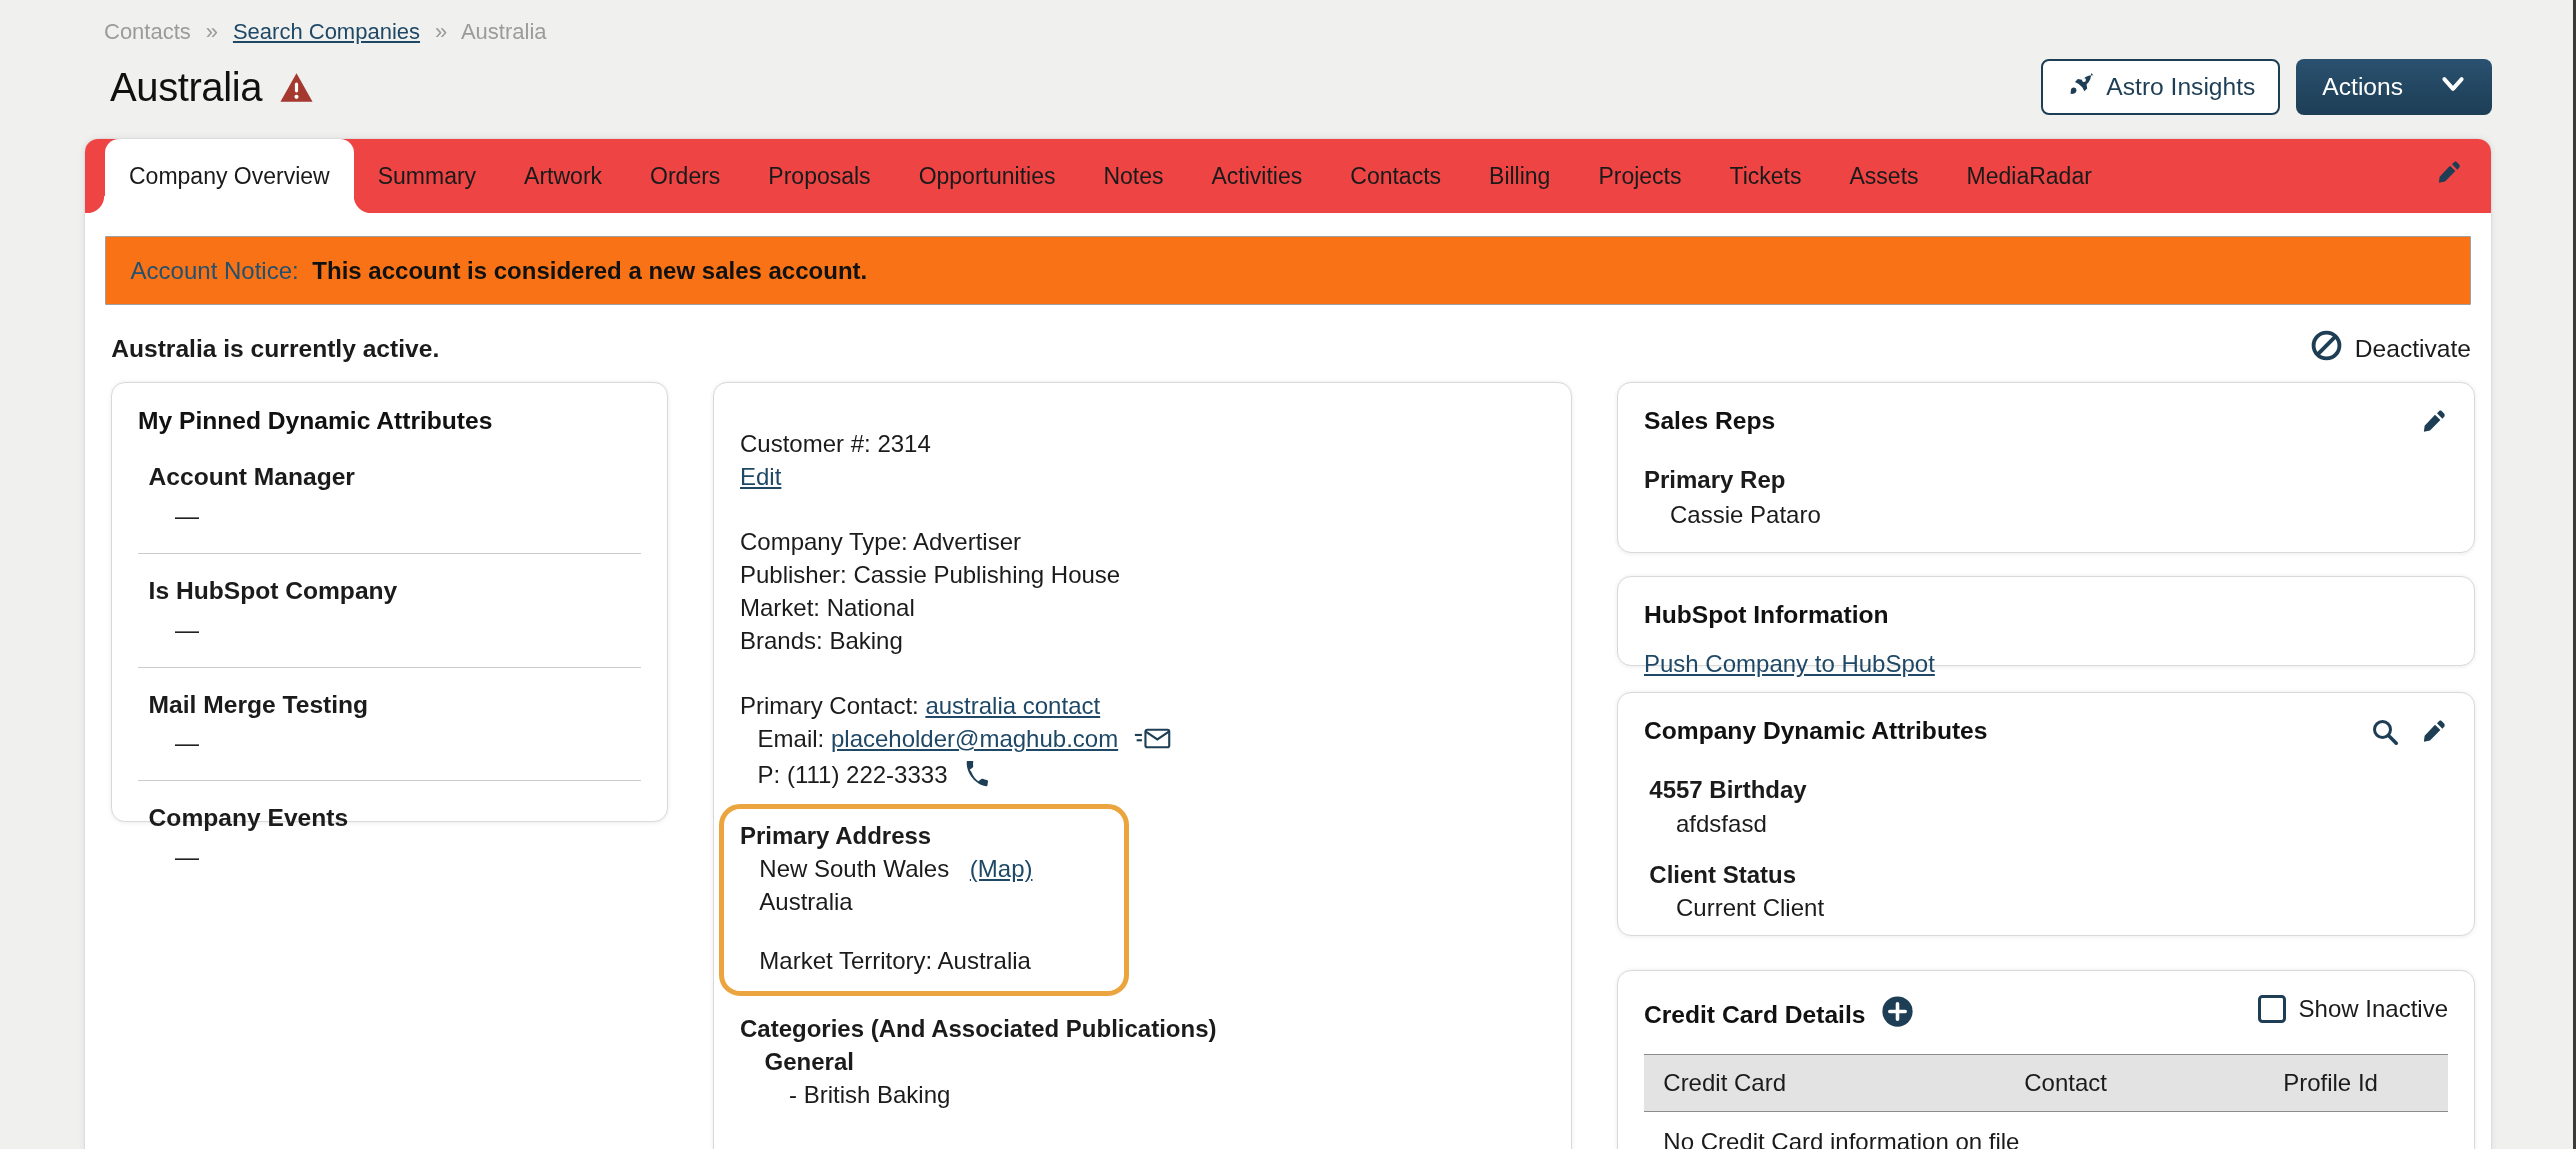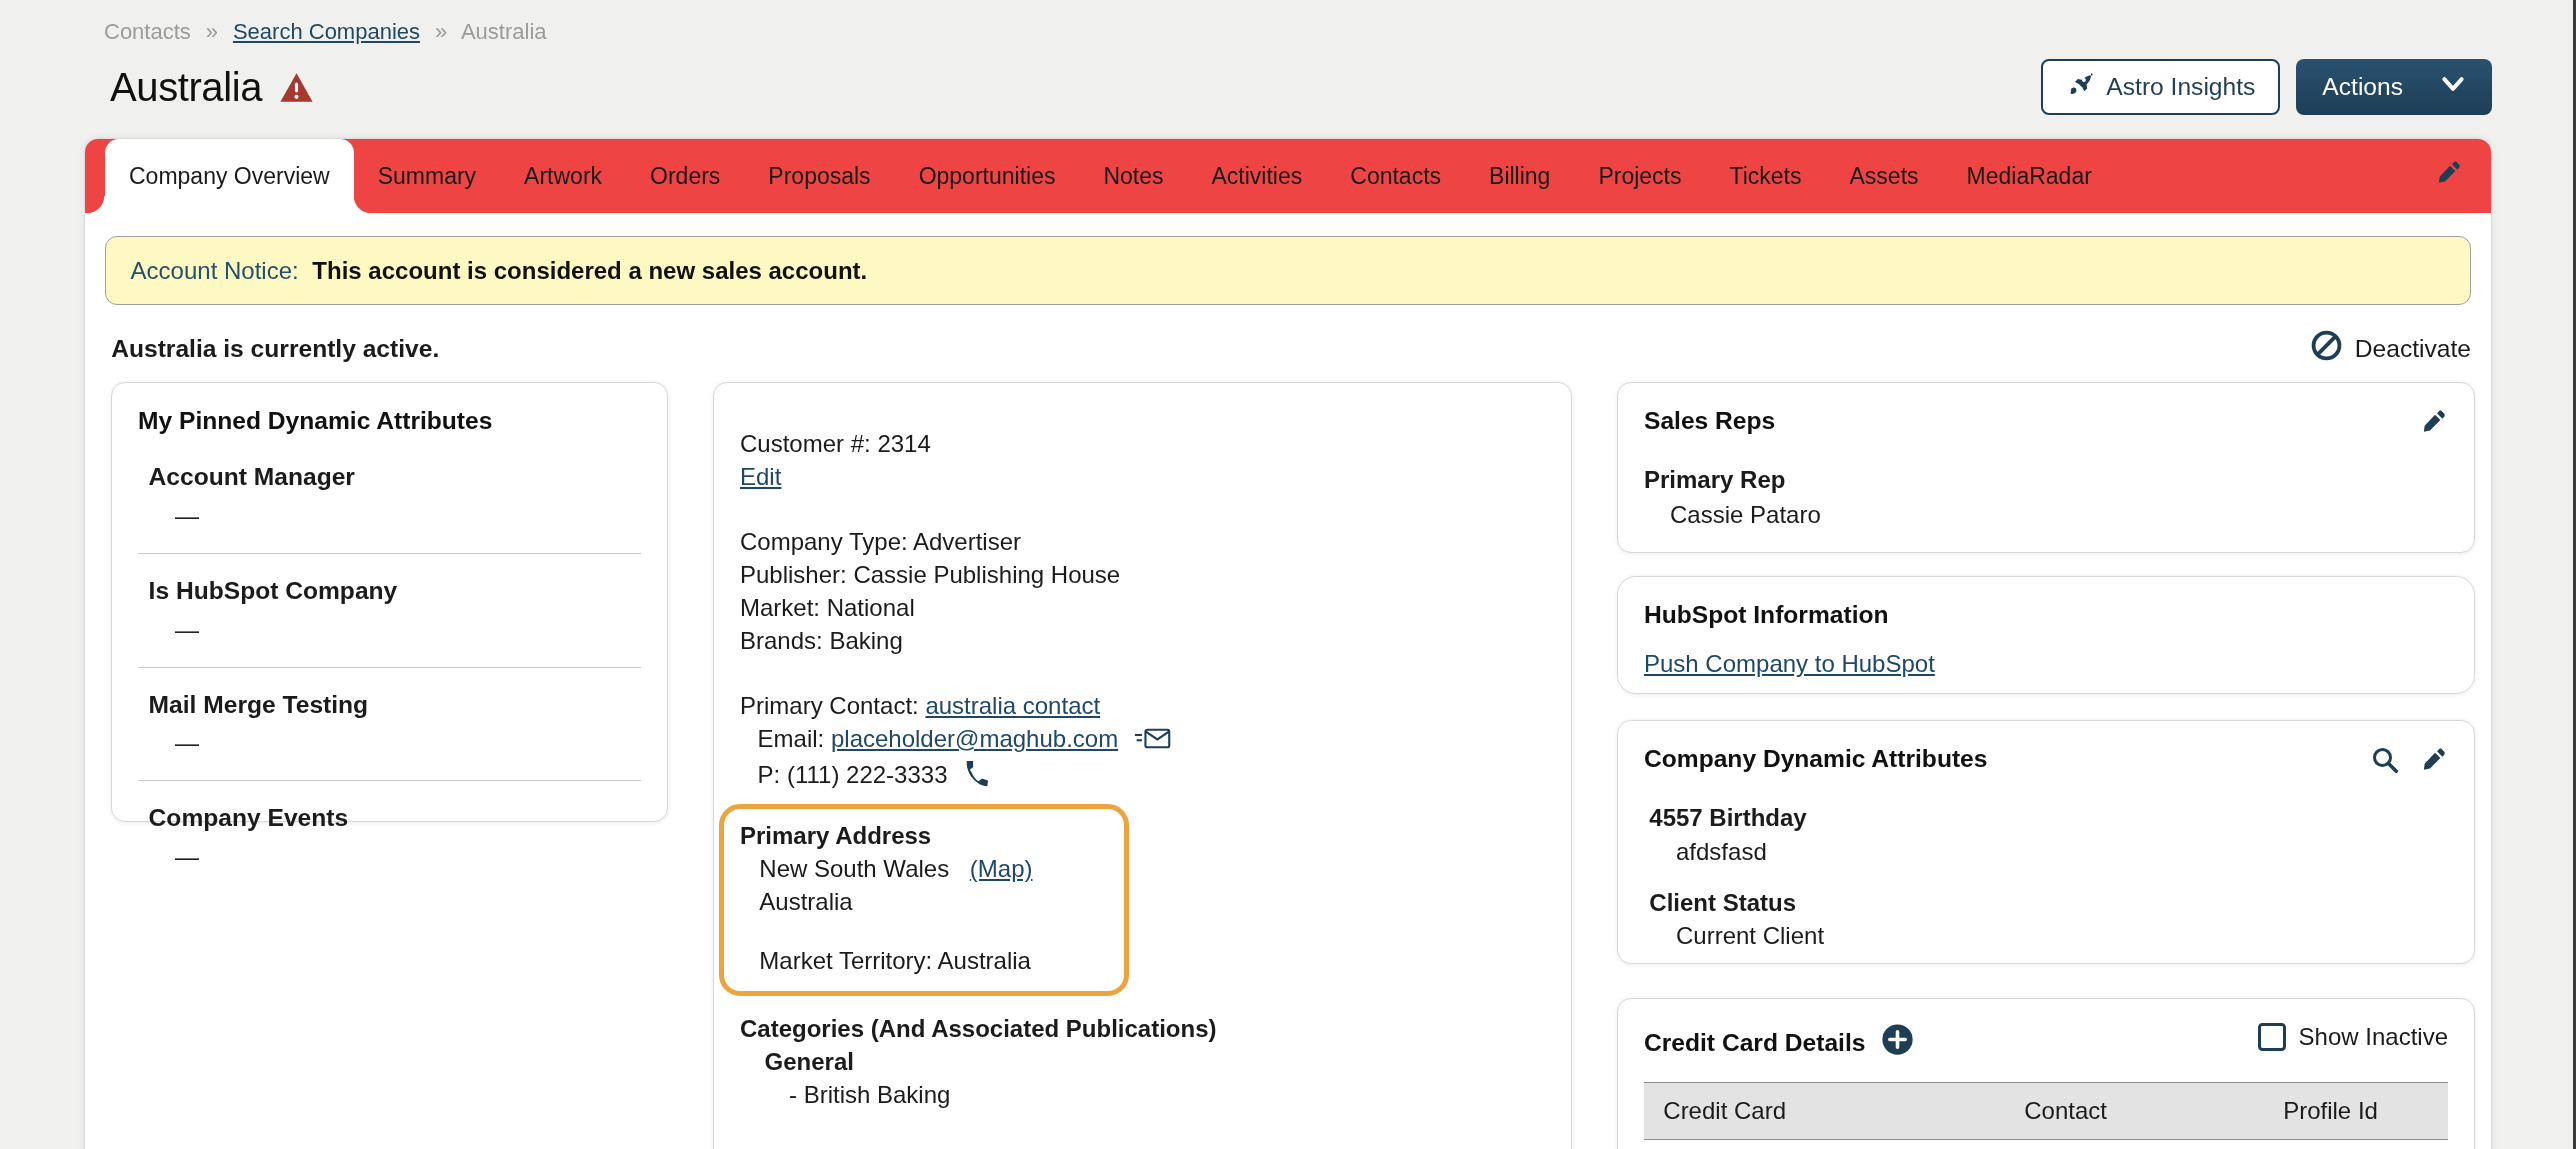--- a/index.html
+++ b/index.html
@@ -39,21 +39,21 @@
               padding:0 26px 0 20px; position:relative; }
   .tab { display:flex; align-items:center; padding:0 24px; font-size:23px; color:#1a1a1a; cursor:pointer; white-space:nowrap; }
   .tab.active { background:#fff; border-radius:14px 14px 0 0; position:relative; }
   .tab.active::before { content:""; position:absolute; left:-17.6px; bottom:0; width:17.6px; height:17.6px;
               background:radial-gradient(circle at 0 0, rgba(0,0,0,0) 16.7px, #fff 17.6px); }
   .tab.active::after { content:""; position:absolute; right:-17.6px; bottom:0; width:17.6px; height:17.6px;
               background:radial-gradient(circle at 100% 0, rgba(0,0,0,0) 16.7px, #fff 17.6px); }
   .tabstrip-edit { position:absolute; right:28px; top:50%; transform:translateY(-50%); color:#1d3e55; cursor:pointer; }
 
   
-  .notice { margin:23px 20px 0 20px; background:#fef9c3; border:0.9px solid #a0a0a0; border-radius:12px;
+  .notice { margin:23px 20px 0 20px; background:#f97316; border:0.9px solid #a0a0a0; border-radius:1px;
             padding:19.3px 24.6px; font-size:24px; }
   .notice-label { color:#23506d; }
   .notice-text { color:#111; font-weight:600; margin-left:7px; }
 
   
   .status-row { margin:24.6px 20px 0 20px; display:flex; justify-content:space-between; align-items:center; }
   .status-text { font-weight:700; font-size:24.6px; margin-left:6.2px; }
   .deactivate { display:flex; align-items:center; gap:12.3px; cursor:pointer; font-size:24.6px; color:#1b1b1b; }
   .deactivate svg { color:#1d3e55; }
 
@@ -86,21 +86,21 @@
   .addr-box { border:5.3px solid #eba43e; border-radius:21px; margin:8.8px 0 16px -21px; padding:10.6px 17.6px 14px 16px; width:410px; }
   .addr-heading { font-weight:700; line-height:33px; }
   .addr-line { margin-left:19.3px; line-height:33px; }
   .addr-gap { height:26px; }
   .cat-heading { font-weight:700; line-height:33px; }
   .cat-group { font-weight:700; margin-left:24.6px; line-height:33px; }
   .cat-item { margin-left:49px; line-height:33px; }
 
   
   .card-sales { height:171px; }
-  .card-hubspot { height:118px; margin-top:23px;border-radius:19px; }
+  .card-hubspot { height:90px; margin-top:23px; }
   .card-dynamic { height:244px; margin-top:26px; }
   .card-credit { margin-top:34px; padding-bottom:16px; }
   .sub-label { font-weight:700; font-size:24px; margin-top:23px; }
   .sub-value { margin:7px 0 0 26px; }
   .hs-link { display:inline-block; margin-top:21px; font-size:24px; }
   .dyn-label { font-weight:700; font-size:24px; margin-top:23px; margin-left:5.3px; }
   .dyn-value { margin:5.3px 0 0 32px; }
 
   
   .cc-title-wrap { display:flex; align-items:center; gap:16px; }

